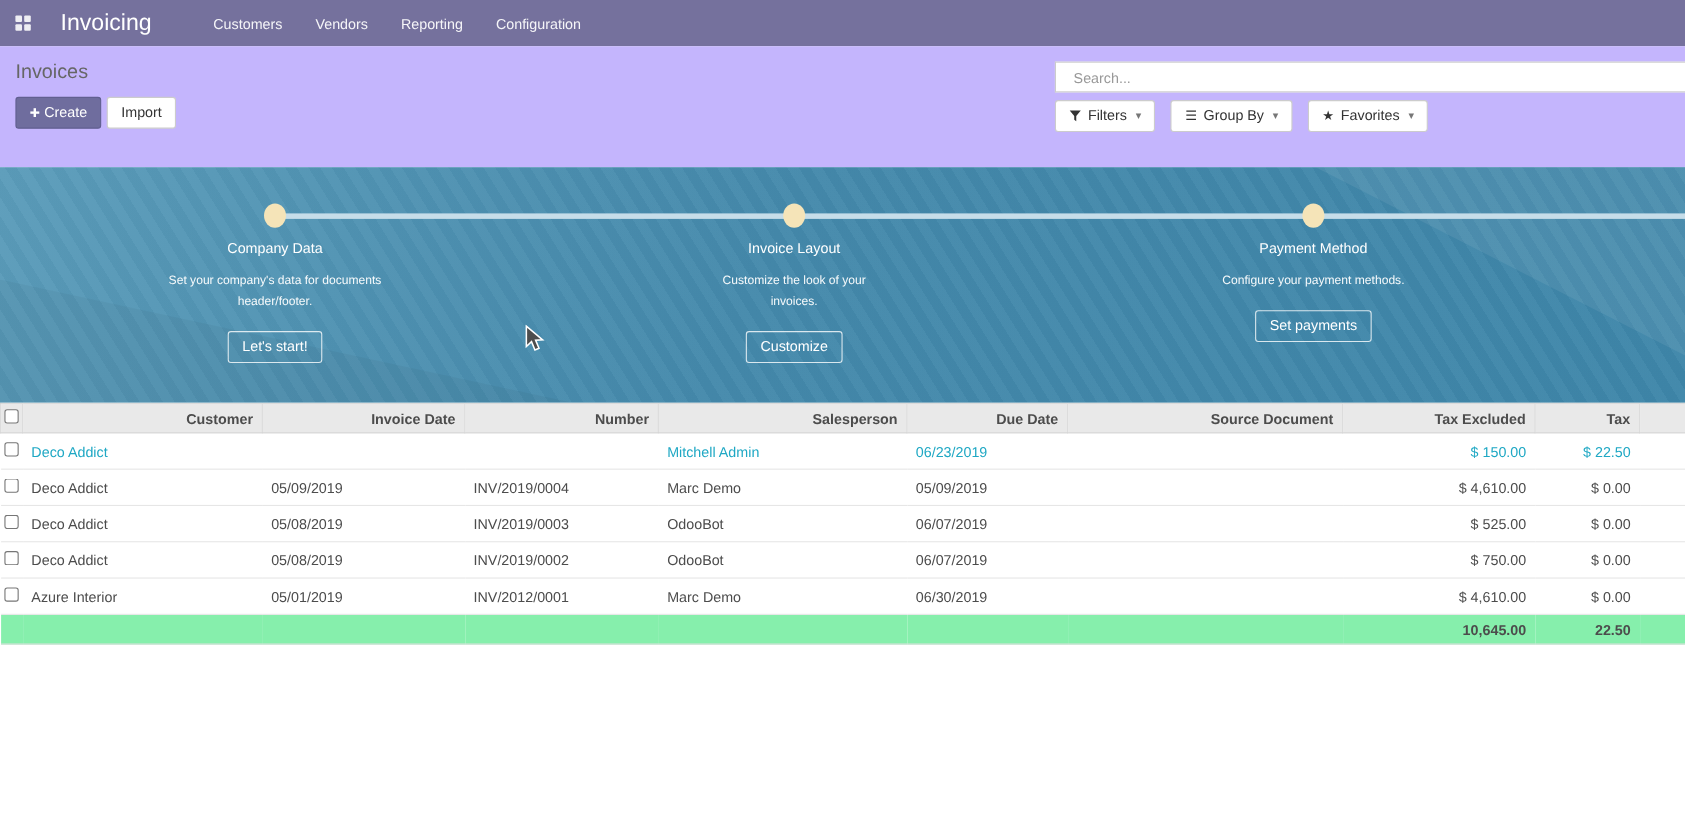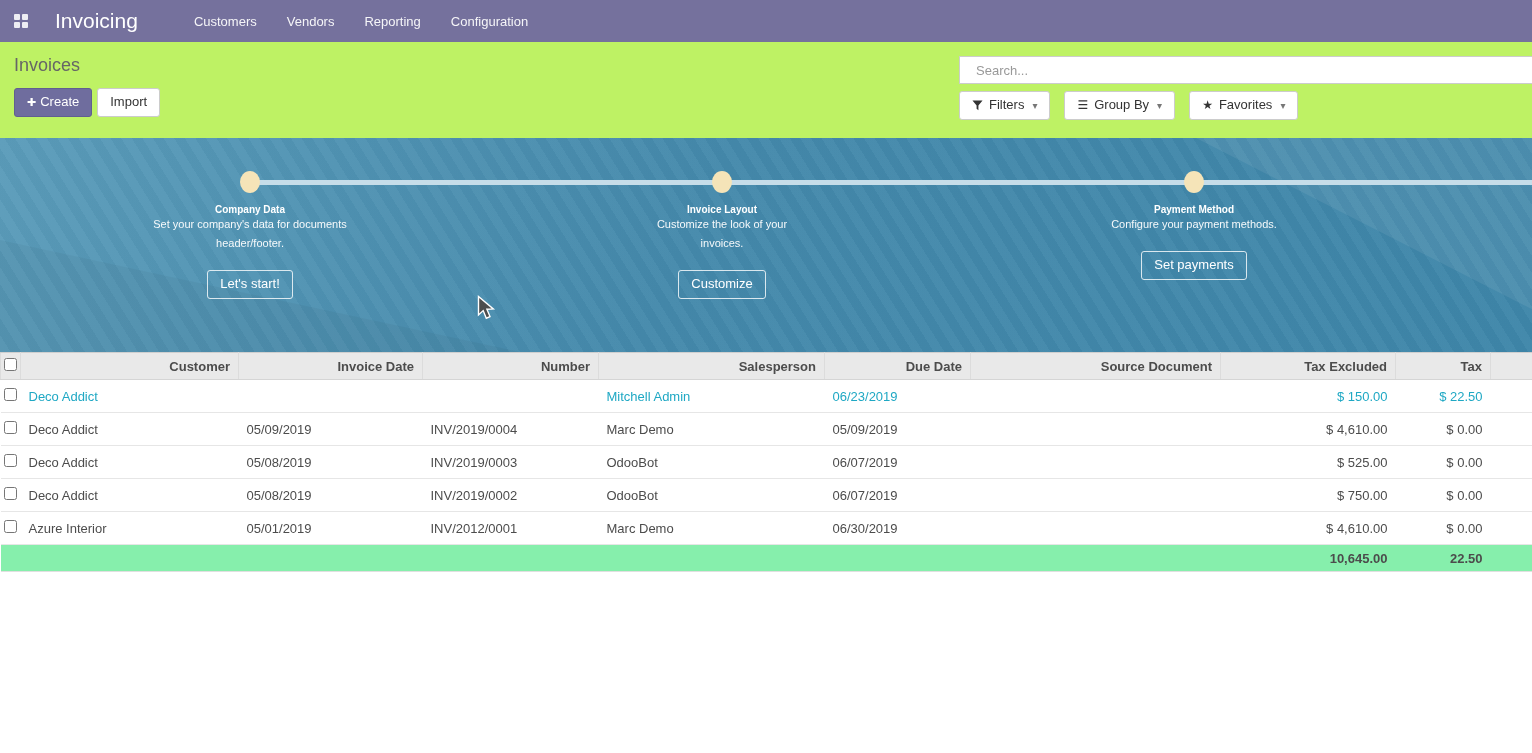--- a/index.html
+++ b/index.html
@@ -9,21 +9,21 @@
 
   
   .navbar { height: 42px; background: #75719d; display: flex; align-items: center; padding: 4px 14px; }
   .apps-icon { width: 14px; height: 14px; display: grid; grid-template-columns: 6px 6px; grid-template-rows: 6px 6px; gap: 2px; cursor: pointer; }
   .apps-icon i { background: rgba(255,255,255,0.88); border-radius: 1px; }
   .app-name { color: #fff; font-size: 21px; font-weight: 400; margin-left: 27px; }
   .nav-menus { display: flex; margin-left: 56px; gap: 30px; }
   .nav-menus .menu-item { color: rgba(255,255,255,0.93); font-size: 13px; cursor: pointer; }
 
   
-  .control-panel { position: relative; height: 96px; background: #bef264; }
+  .control-panel { position: relative; height: 110px; background: #c4b5fd; }
   .breadcrumb { position: absolute; left: 14px; top: 13px; font-size: 18px; color: #666; }
   .cp-buttons { position: absolute; left: 14px; top: 46px; display: flex; gap: 5px; }
   .btn { font-family: "Liberation Sans", sans-serif; font-size: 13px; border-radius: 3px; padding: 6px 12px; cursor: pointer; line-height: 1.15; }
   .btn-primary { background: #6f6d9e; border: 1px solid #615f90; color: #fff; }
   .btn-primary .plus { font-size: 11px; margin-right: 4px; }
   .btn-default { background: #fff; border: 1px solid #ccc; color: #333; }
   .cp-right { position: absolute; right: 0; top: 14px; width: 573px; }
   .search-input { width: 100%; height: 28px; border: 1px solid #ccc; border-right: none; font-size: 13px; padding: 0 16px; color: #555; outline: none; font-family: "Liberation Sans", sans-serif; }
   .search-input::placeholder { color: #999; }
   .facet-row { margin-top: 7px; display: flex; gap: 14px; }
@@ -35,21 +35,21 @@
   
   .banner { position: relative; height: 214px; background: linear-gradient(115deg, #5b9cba 0%, #4489ab 45%, #3e86a9 100%); overflow: hidden; }
   .banner .streaks { position: absolute; inset: 0; background: repeating-linear-gradient(58deg, rgba(255,255,255,0.03) 0 9px, rgba(0,0,0,0.02) 9px 18px); }
   .banner .shape-right { position: absolute; right: 0; top: 0; width: 420px; height: 214px; background: rgba(255,255,255,0.07); clip-path: polygon(20% 0, 100% 0, 100% 80%); }
   .banner .shape-left { position: absolute; left: 0; bottom: 0; width: 520px; height: 160px; background: rgba(0,0,0,0.035); clip-path: polygon(0 30%, 100% 100%, 0 100%); }
   .timeline-line { position: absolute; left: 250px; right: 0; top: 42px; height: 5px; background: #c6dde9; }
   .timeline-dot { position: absolute; top: 33px; width: 20px; height: 22px; border-radius: 50%; background: #f5e4b8; }
   .dot-1 { left: 240px; } .dot-2 { left: 712px; } .dot-3 { left: 1184px; }
   .ob-step { position: absolute; top: 66px; width: 280px; text-align: center; color: #fff; }
   .step-1 { left: 110px; } .step-2 { left: 582px; } .step-3 { left: 1054px; }
-  .ob-title { font-size: 10px; font-weight: bold; }
+  .ob-title { font-size: 13px; font-weight: normal; margin-bottom: 13px; }
   .ob-desc { font-size: 11px; line-height: 19px; color: rgba(255,255,255,0.95); margin: 0 auto; }
   .step-1 .ob-desc { max-width: 195px; }
   .step-2 .ob-desc { max-width: 165px; }
   .step-3 .ob-desc { max-width: 240px; }
   .ob-btn { margin-top: 17px; background: transparent; border: 1px solid rgba(255,255,255,0.8); color: #fff; }
 
   
   .cursor { position: absolute; left: 477px; top: 295px; z-index: 10; pointer-events: none; }
 
   

